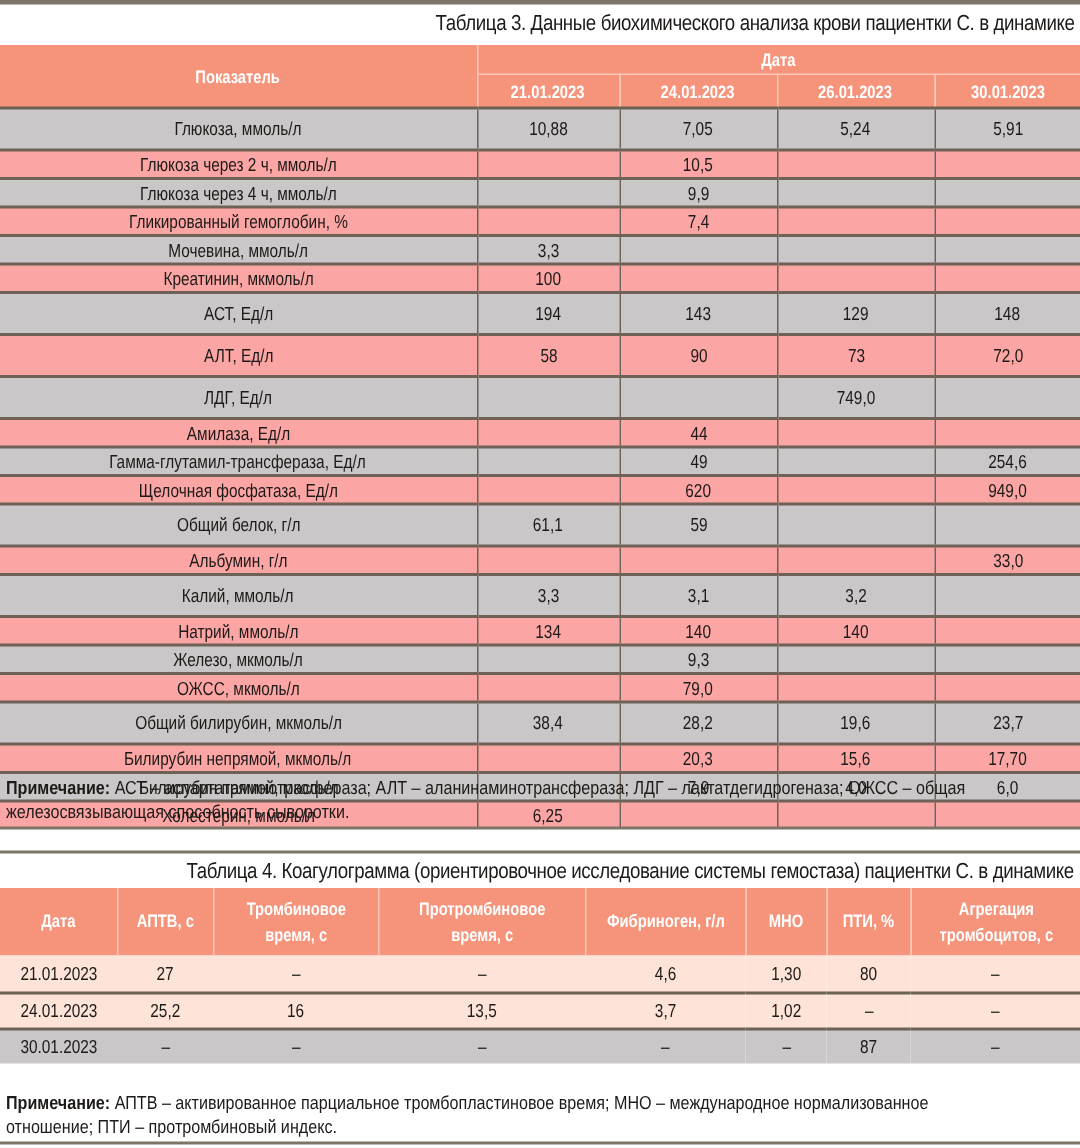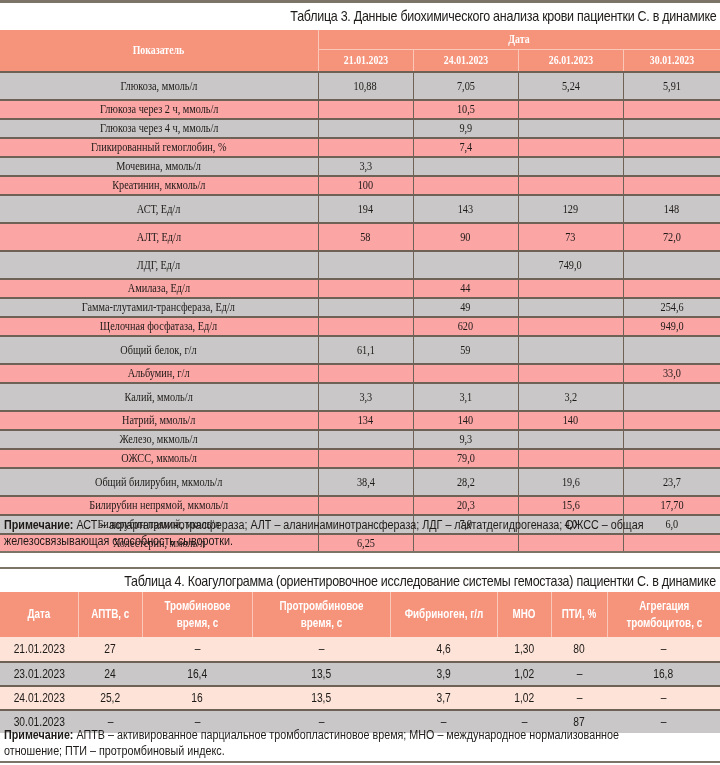--- a/index.html
+++ b/index.html
@@ -2,21 +2,21 @@
 <html><head>
 <meta charset="utf-8">
 <style>
   html, body { margin:0; padding:0; background:#ffffff; }
   body { width:720px; height:765px; position:relative; overflow:hidden;
          font-family:"Liberation Sans", "DejaVu Sans", sans-serif; color:#1d1a18; }
   .topline { position:absolute; left:0; top:0; width:720px; height:3px; background:#7d7468; }
   .t3-title { position:absolute; right:4px; top:8px; font-size:14.5px; letter-spacing:-0.3px;
               transform:scaleX(0.86); transform-origin:right center; white-space:nowrap; }
   table { border-collapse:collapse; table-layout:fixed; }
-  #t3 { position:absolute; left:0; top:30px; width:720px; font-size:12.5px;font-family:Liberation Serif, serif; }
+  #t3 { position:absolute; left:0; top:30px; width:720px; font-size:12.5px; }
   #t3 col.c0 { width:318px; } #t3 col.c1 { width:95px; } #t3 col.c2 { width:105px; }
   #t3 col.c3 { width:105px; } #t3 col.c4 { width:97px; }
   .hdr th { background:#f5937b; color:#ffffff; font-weight:bold; font-size:12px; text-align:center; }
   #t3 .hdr1 th { height:17px; border-bottom:1px solid #fbc7b8; }
   #t3 .hdr1 th.pok { border-right:1px solid #fbc7b8; }
   #t3 .hdr2 th { height:19px; border-left:1px solid #fbc7b8; }
   #t3 td { text-align:center; padding:0; border-left:1px solid #6e6257; border-top:2px solid #6e6257; }
   #t3 td:first-child { border-left:none;margin-top:35px; }
   #t3 tr.g td { background:#c9c7c7; }
   #t3 tr.p td { background:#fca5a5; }
@@ -257,30 +257,20 @@
       <tr class="p r0">
         <td><span class="narrow">21.01.2023</span></td>
         <td><span class="narrow">27</span></td>
         <td><span class="narrow">–</span></td>
         <td><span class="narrow">–</span></td>
         <td><span class="narrow">4,6</span></td>
         <td><span class="narrow">1,30</span></td>
         <td><span class="narrow">80</span></td>
         <td><span class="narrow">–</span></td>
       </tr>
-      <tr class="g">
-        <td><span class="narrow">23.01.2023</span></td>
-        <td><span class="narrow">24</span></td>
-        <td><span class="narrow">16,4</span></td>
-        <td><span class="narrow">13,5</span></td>
-        <td><span class="narrow">3,9</span></td>
-        <td><span class="narrow">1,02</span></td>
-        <td><span class="narrow">–</span></td>
-        <td><span class="narrow">16,8</span></td>
-      </tr>
       <tr class="p">
         <td><span class="narrow">24.01.2023</span></td>
         <td><span class="narrow">25,2</span></td>
         <td><span class="narrow">16</span></td>
         <td><span class="narrow">13,5</span></td>
         <td><span class="narrow">3,7</span></td>
         <td><span class="narrow">1,02</span></td>
         <td><span class="narrow">–</span></td>
         <td><span class="narrow">–</span></td>
       </tr>

